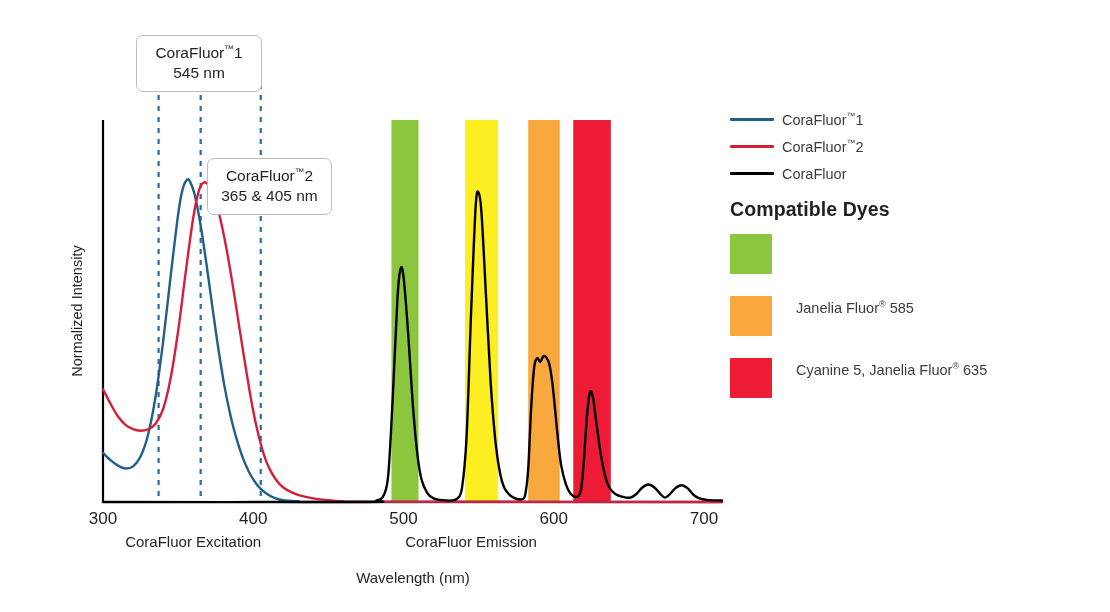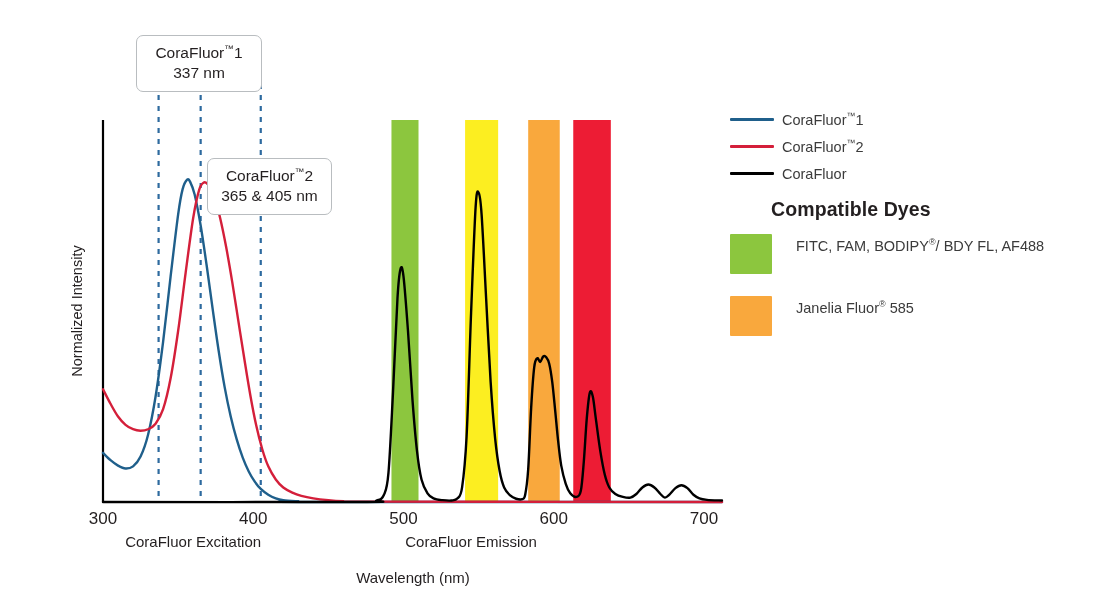--- a/index.html
+++ b/index.html
@@ -45,21 +45,21 @@
   
   #legend{position:absolute;left:730px;top:106px;width:375px;}
   .lg-row{display:flex;align-items:center;height:27px;}
   .lg-line-wrap{width:52px;flex:0 0 52px;display:flex;align-items:center;}
   .lg-line{width:44px;height:2.6px;border-radius:1px;}
   .lg-text{font-size:14.5px;color:#3b3b3b;}
   .lg-text sup{font-size:9px;vertical-align:super;}
 
   #dyes-title{
     position:absolute;left:730px;top:198px;
-    font-size:19.5px;font-weight:bold;color:#231f20;letter-spacing:.1px;margin-left:41px;
+    font-size:19.5px;font-weight:bold;color:#231f20;letter-spacing:.1px;
   }
 
   #dye-list{position:absolute;left:730px;top:234px;width:375px;}
   .dye-row{display:flex;align-items:flex-start;margin-bottom:22px;min-height:40px;}
   .swatch{
     width:42px;height:40px;flex:0 0 42px;border-radius:1px;margin-right:24px;
   }
   .dye-text{font-size:14.5px;color:#3b3b3b;line-height:1.42;padding-top:2px;}
   .dye-text sup{font-size:9px;vertical-align:super;}
 </style>
@@ -97,21 +97,21 @@
         <text x="703.9708737864078" y="524" class="tick-label" text-anchor="middle">700</text>
         <text x="193.14563106796118" y="547" class="axis-sub" text-anchor="middle">CoraFluor Excitation</text>
         <text x="471.09466019417476" y="547" class="axis-sub" text-anchor="middle">CoraFluor Emission</text>
         <text x="413" y="583" class="axis-title" text-anchor="middle">Wavelength (nm)</text>
         <text x="0" y="0" class="y-title" text-anchor="middle" transform="translate(82,311) rotate(-90)">Normalized Intensity</text>
       </g>
   </svg>
 
   <div class="callout" id="callout-0" style="left: 136px; top: 35px; width: 126px;">
     <span><span>CoraFluor</span><sup>™</sup><span>1</span></span><br>
-    <span>337 nm</span>
+    <span>545 nm</span>
   </div>
 
   <div class="callout" id="callout-1" style="left: 207px; top: 158px; width: 125px;">
     <span><span>CoraFluor</span><sup>™</sup><span>2</span></span><br>
     <span>365 &amp; 405 nm</span>
   </div>
 
   <div id="legend">
       <div class="lg-row">
         <span class="lg-line-wrap">
@@ -131,21 +131,24 @@
         </span>
         <span class="lg-text">CoraFluor</span>
       </div>
     </div>
 
   <div id="dyes-title">Compatible Dyes</div>
 
   <div id="dye-list">
       <div class="dye-row">
         <span class="swatch" style="background: rgb(140, 198, 62);"></span>
-        <span class="dye-text">FITC, FAM, BODIPY<sup>®</sup>/ BDY FL, AF488</span>
       </div>
       <div class="dye-row">
         <span class="swatch" style="background: rgb(249, 168, 61);"></span>
         <span class="dye-text">Janelia Fluor<sup>®</sup> 585</span>
+      </div>
+      <div class="dye-row">
+        <span class="swatch" style="background: rgb(237, 28, 52);"></span>
+        <span class="dye-text">Cyanine 5, Janelia Fluor<sup>®</sup> 635</span>
       </div>
     </div>
 
 </div>
 
 </body></html>

